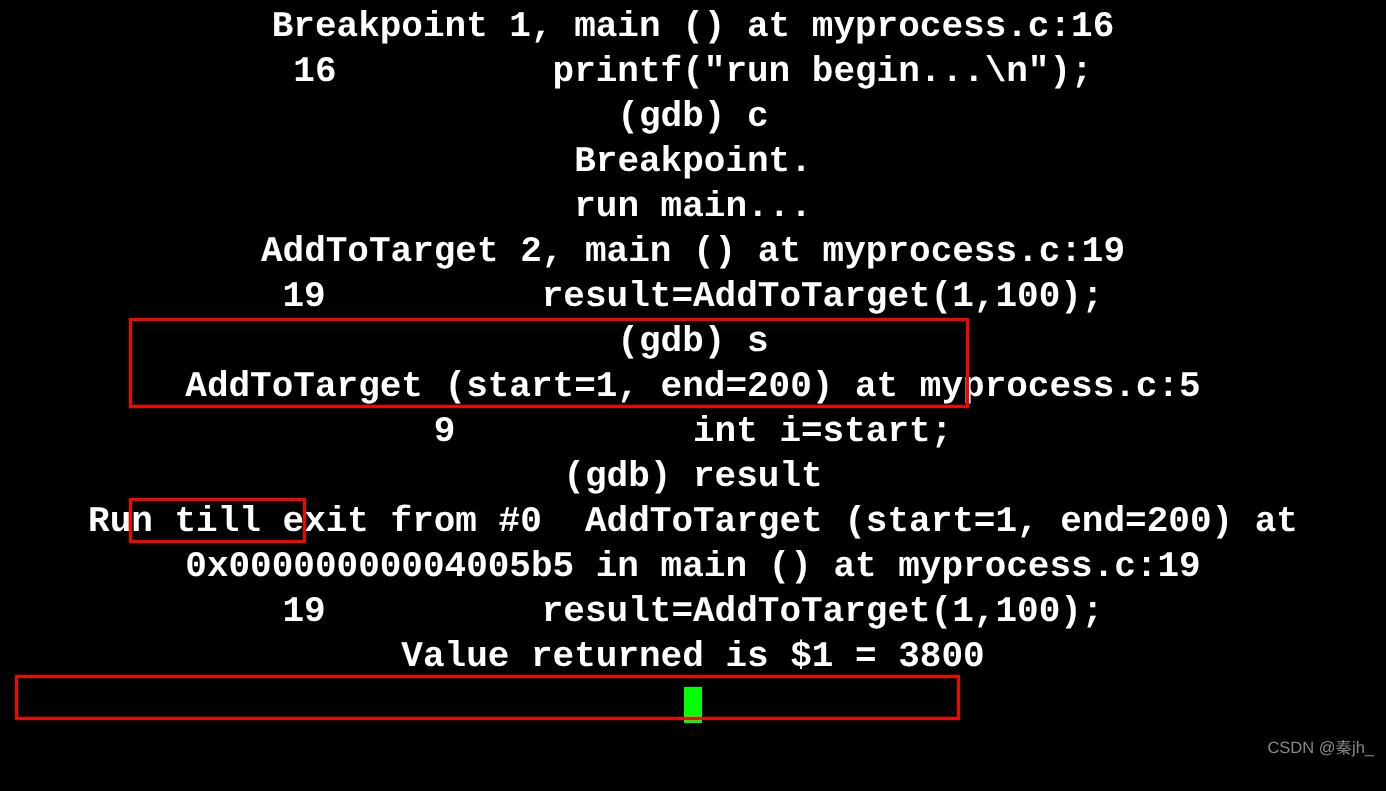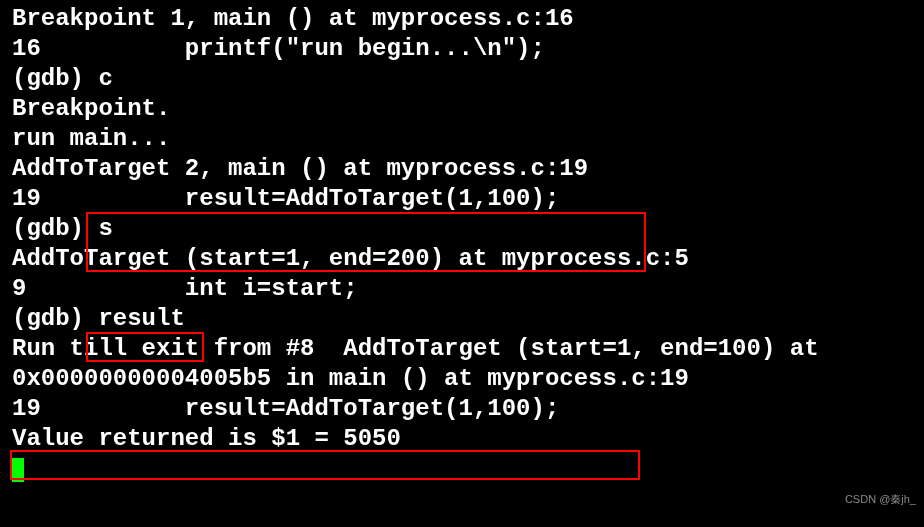--- a/index.html
+++ b/index.html
@@ -1,18 +1,19 @@
 <!DOCTYPE html>
 <html><head>
   <meta charset="utf-8">
   <style>
     * {
       margin: 0;
       padding: 0;
       box-sizing: border-box;
+      text-align: center;
     }
     body {
       background: #000000;
       color: #ffffff;
       font-family: 'Courier New', monospace;
       font-size: 24px;
       line-height: 1.25;
       padding: 4px 12px;
       width: 924px;
       height: 527px;
@@ -55,23 +56,23 @@
 <div class="line">(gdb) c</div>
 <div class="line">Breakpoint.</div>
 <div class="line">run main...</div>
 <div class="line"></div>
 <div class="line">AddToTarget 2, main () at myprocess.c:19</div>
 <div class="line">19          result=AddToTarget(1,100);</div>
 <div class="line">(gdb) s</div>
 <div class="line">AddToTarget (start=1, end=200) at myprocess.c:5</div>
 <div class="line">9           int i=start;</div>
 <div class="line">(gdb) result</div>
-<div class="line">Run till exit from #8  AddToTarget (start=1, end=100) at</div>
+<div class="line">Run till exit from #0  AddToTarget (start=1, end=200) at</div>
 <div class="line">0x00000000004005b5 in main () at myprocess.c:19</div>
 <div class="line">19          result=AddToTarget(1,100);</div>
-<div class="line">Value returned is $1 = 5050</div>
+<div class="line">Value returned is $1 = 3800</div>
 <div class="line"><span class="cursor"></span></div>
 
 <div class="highlight-box" style="top: 212px; left: 86px; width: 560px; height: 60px;"></div>
 <div class="highlight-box" style="top: 332px; left: 86px; width: 118px; height: 30px;"></div>
 <div class="highlight-box" style="top: 450px; left: 10px; width: 630px; height: 30px;"></div>
 
 <div class="watermark">CSDN @秦jh_</div>
 
 </body></html>

